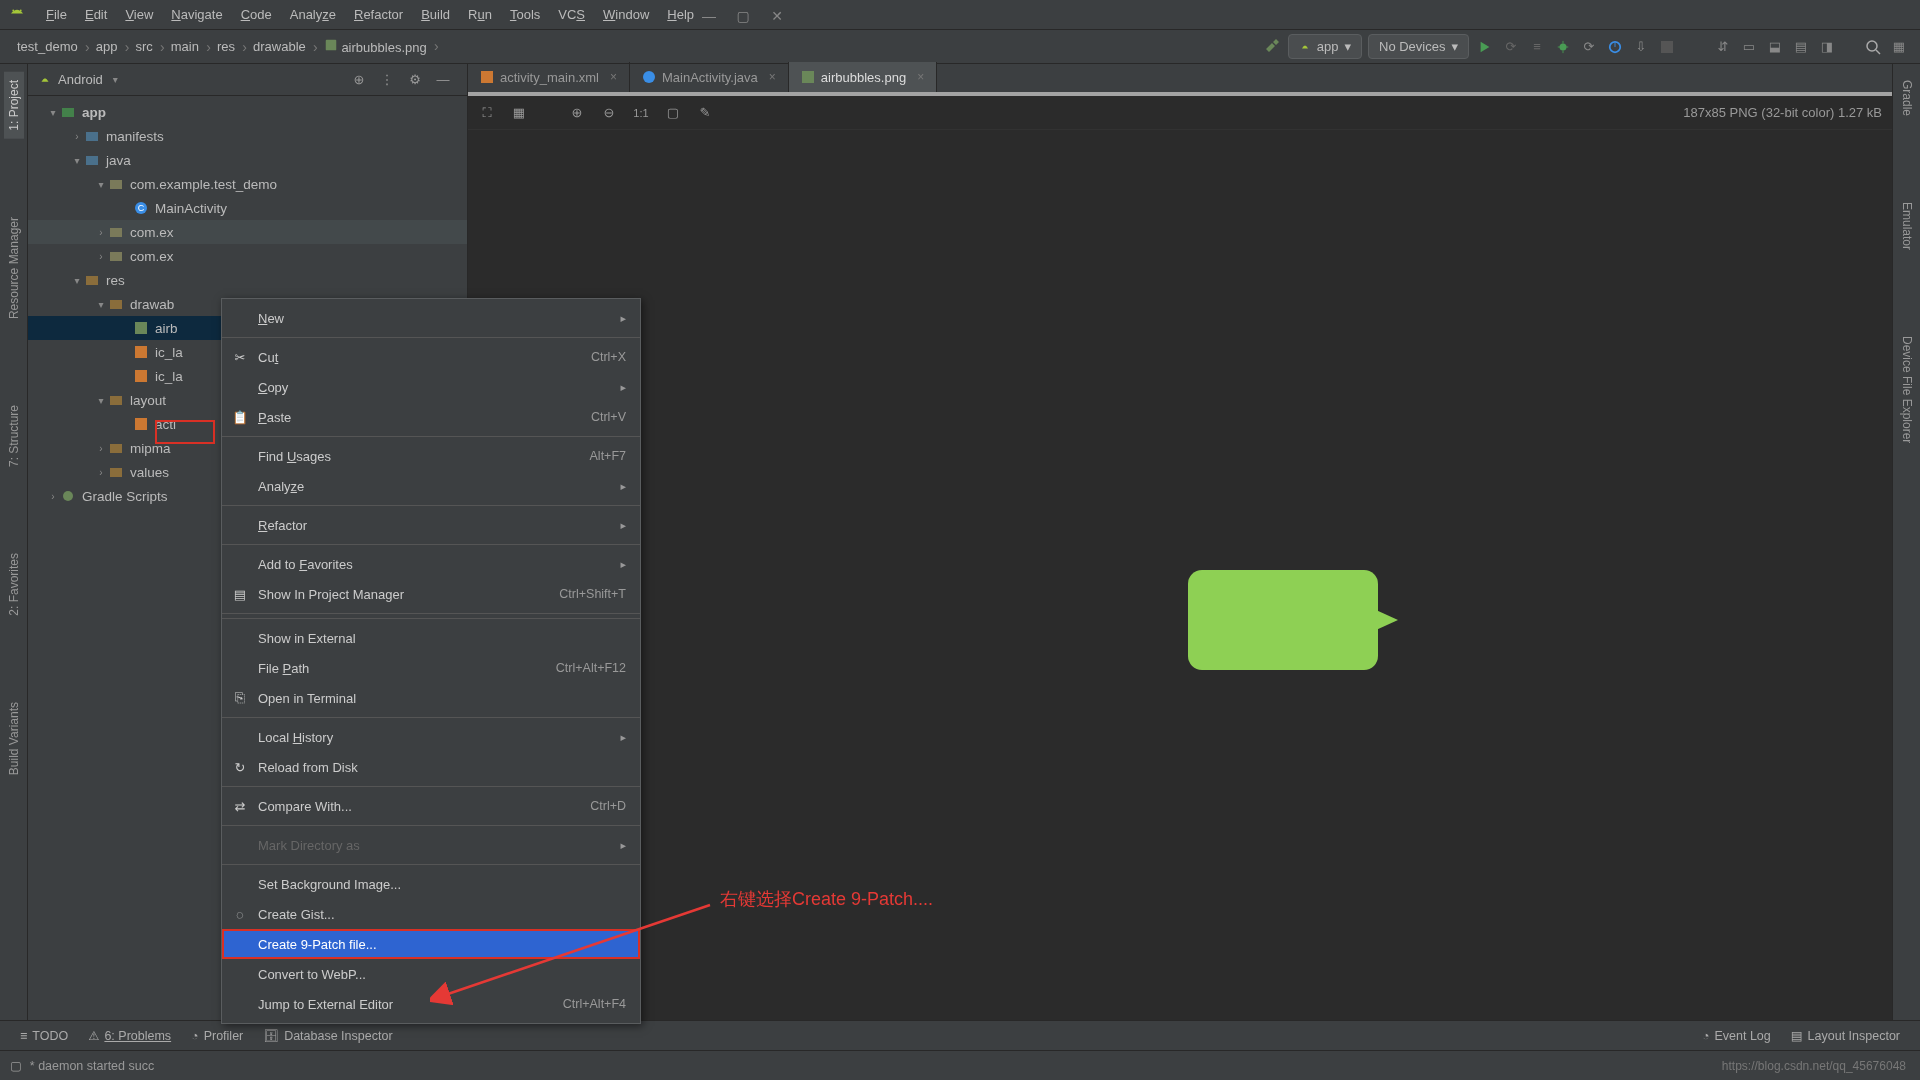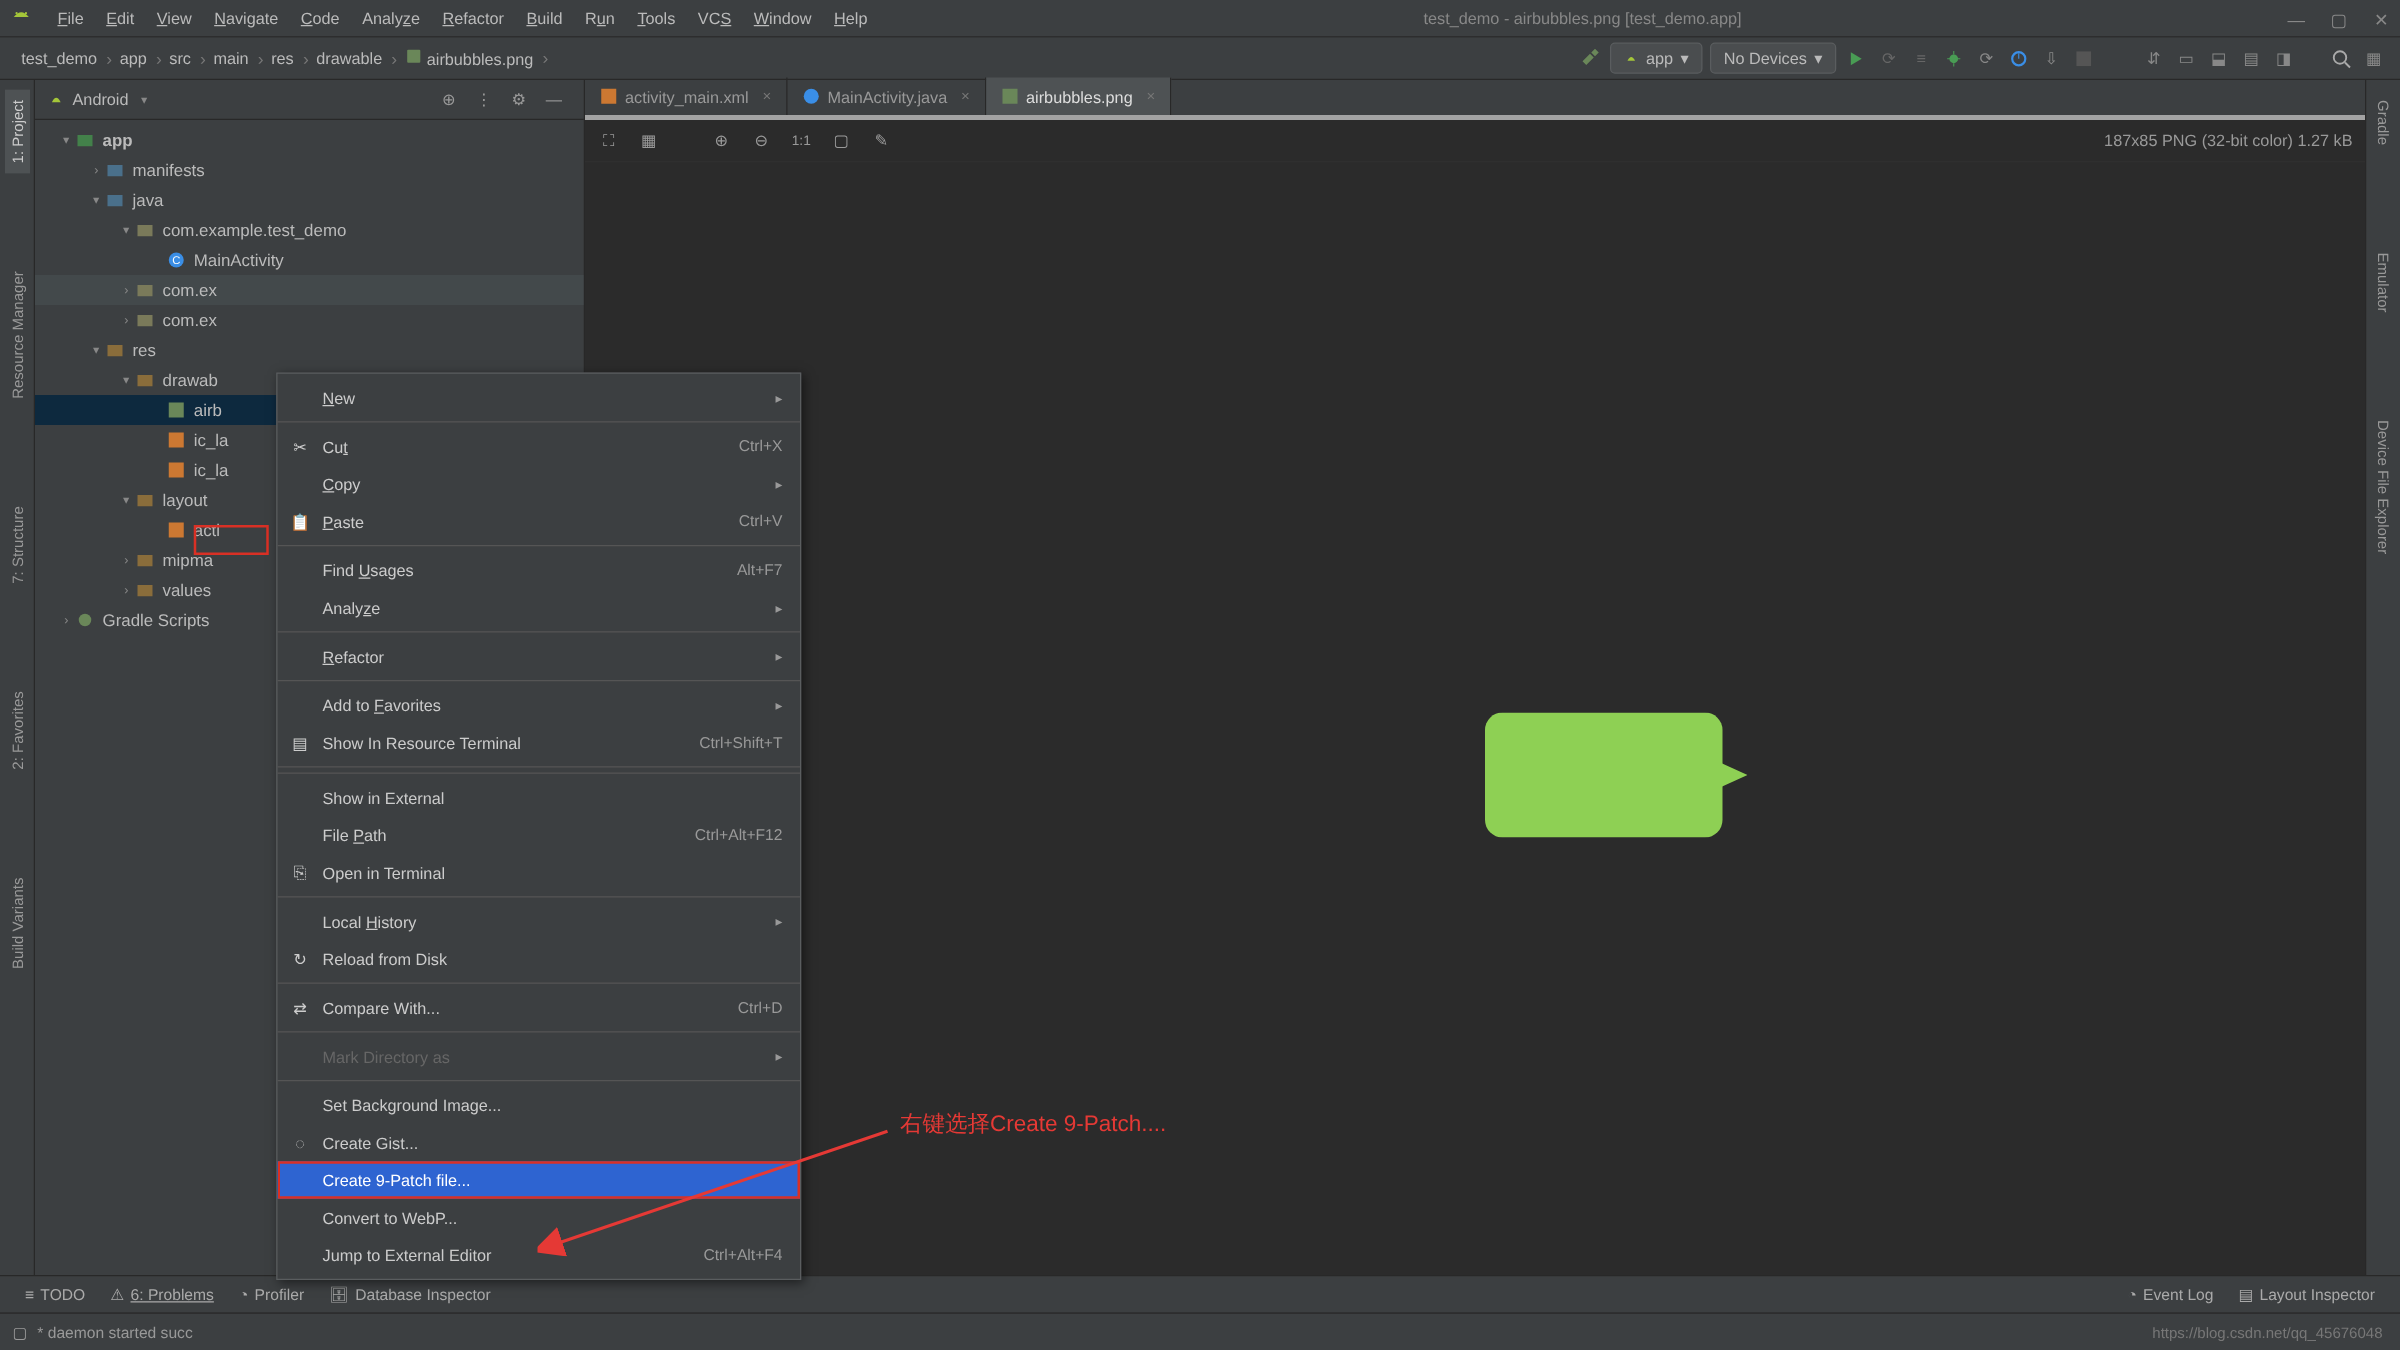--- a/index.html
+++ b/index.html
@@ -86,21 +86,20 @@
     <span class="menu"><u>C</u>ode</span>
     <span class="menu">Analy<u>z</u>e</span>
     <span class="menu"><u>R</u>efactor</span>
     <span class="menu"><u>B</u>uild</span>
     <span class="menu">R<u>u</u>n</span>
     <span class="menu"><u>T</u>ools</span>
     <span class="menu">VC<u>S</u></span>
     <span class="menu"><u>W</u>indow</span>
     <span class="menu"><u>H</u>elp</span>
   </div>
-  <div class="wintitle">test_demo - airbubbles.png [test_demo.app]</div>
   <div class="winbtns">
     <span class="winbtn">—</span>
     <span class="winbtn">▢</span>
     <span class="winbtn">✕</span>
   </div>
 </div>
 
 <div class="navbar">
   <span class="crumb">test_demo</span>
   <span class="crumb">app</span>
@@ -429,21 +428,21 @@
       <span><u>R</u>efactor</span>
       <span class="sub">▸</span>
     </div>
     <div class="sep"></div>
     <div class="mi">
       <span>Add to <u>F</u>avorites</span>
       <span class="sub">▸</span>
     </div>
     <div class="mi">
       <span class="micon">▤</span>
-      <span>Show In Resource Terminal</span>
+      <span>Show In Project Manager</span>
       <span class="shortcut">Ctrl+Shift+T</span>
     </div>
     <div class="sep"></div>
     <div class="sep"></div>
     <div class="mi">
       <span>Show in External</span>
     </div>
     <div class="mi">
       <span>File <u>P</u>ath</span>
       <span class="shortcut">Ctrl+Alt+F12</span>

